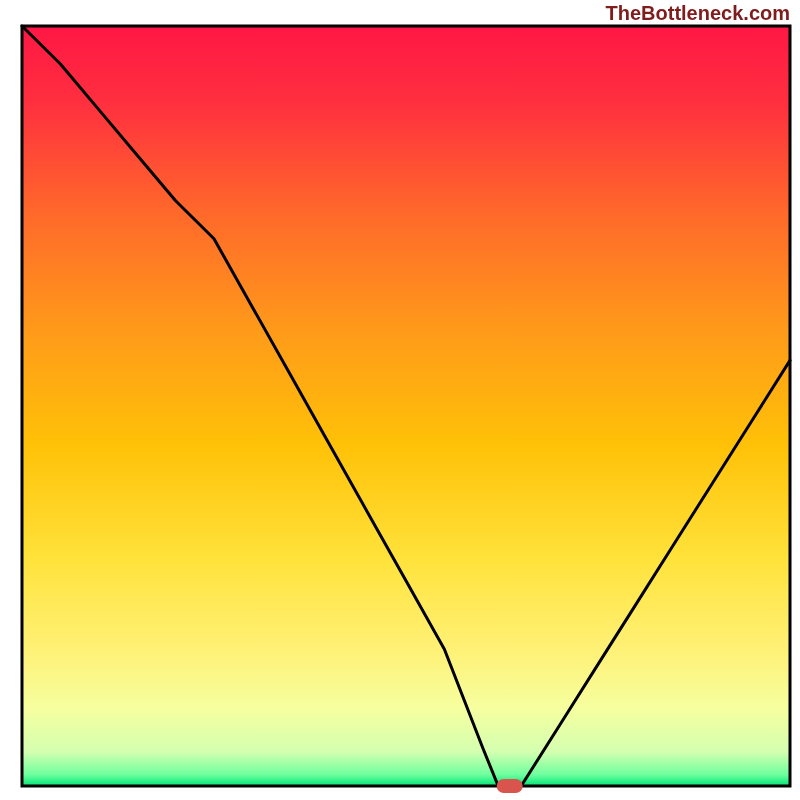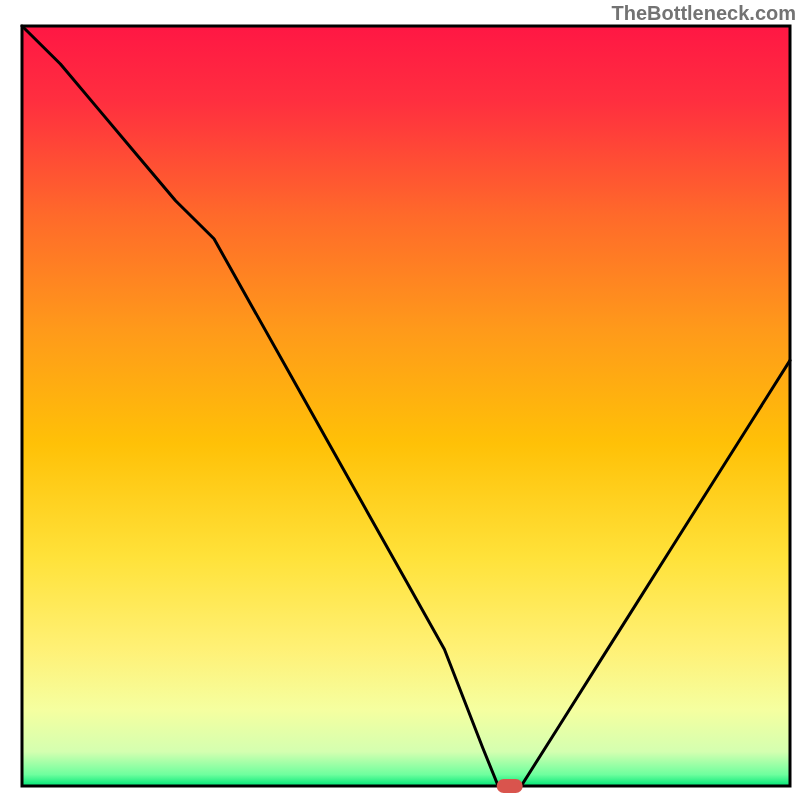--- a/index.html
+++ b/index.html
@@ -11,24 +11,24 @@
     background: #fff;
   }
   .container {
     position: relative;
     width: 800px;
     height: 800px;
   }
   .watermark {
     position: absolute;
     top: 2px;
-    right: 4px;
+    right: 10px;
     font-size: 20px;
     font-weight: bold;
-    color: #737373;
+    color: #7f1d1d;
     z-index: 10;
   }
   svg {
     display: block;
   }
 </style>
 </head>
 <body>
 
 <div class="container">

